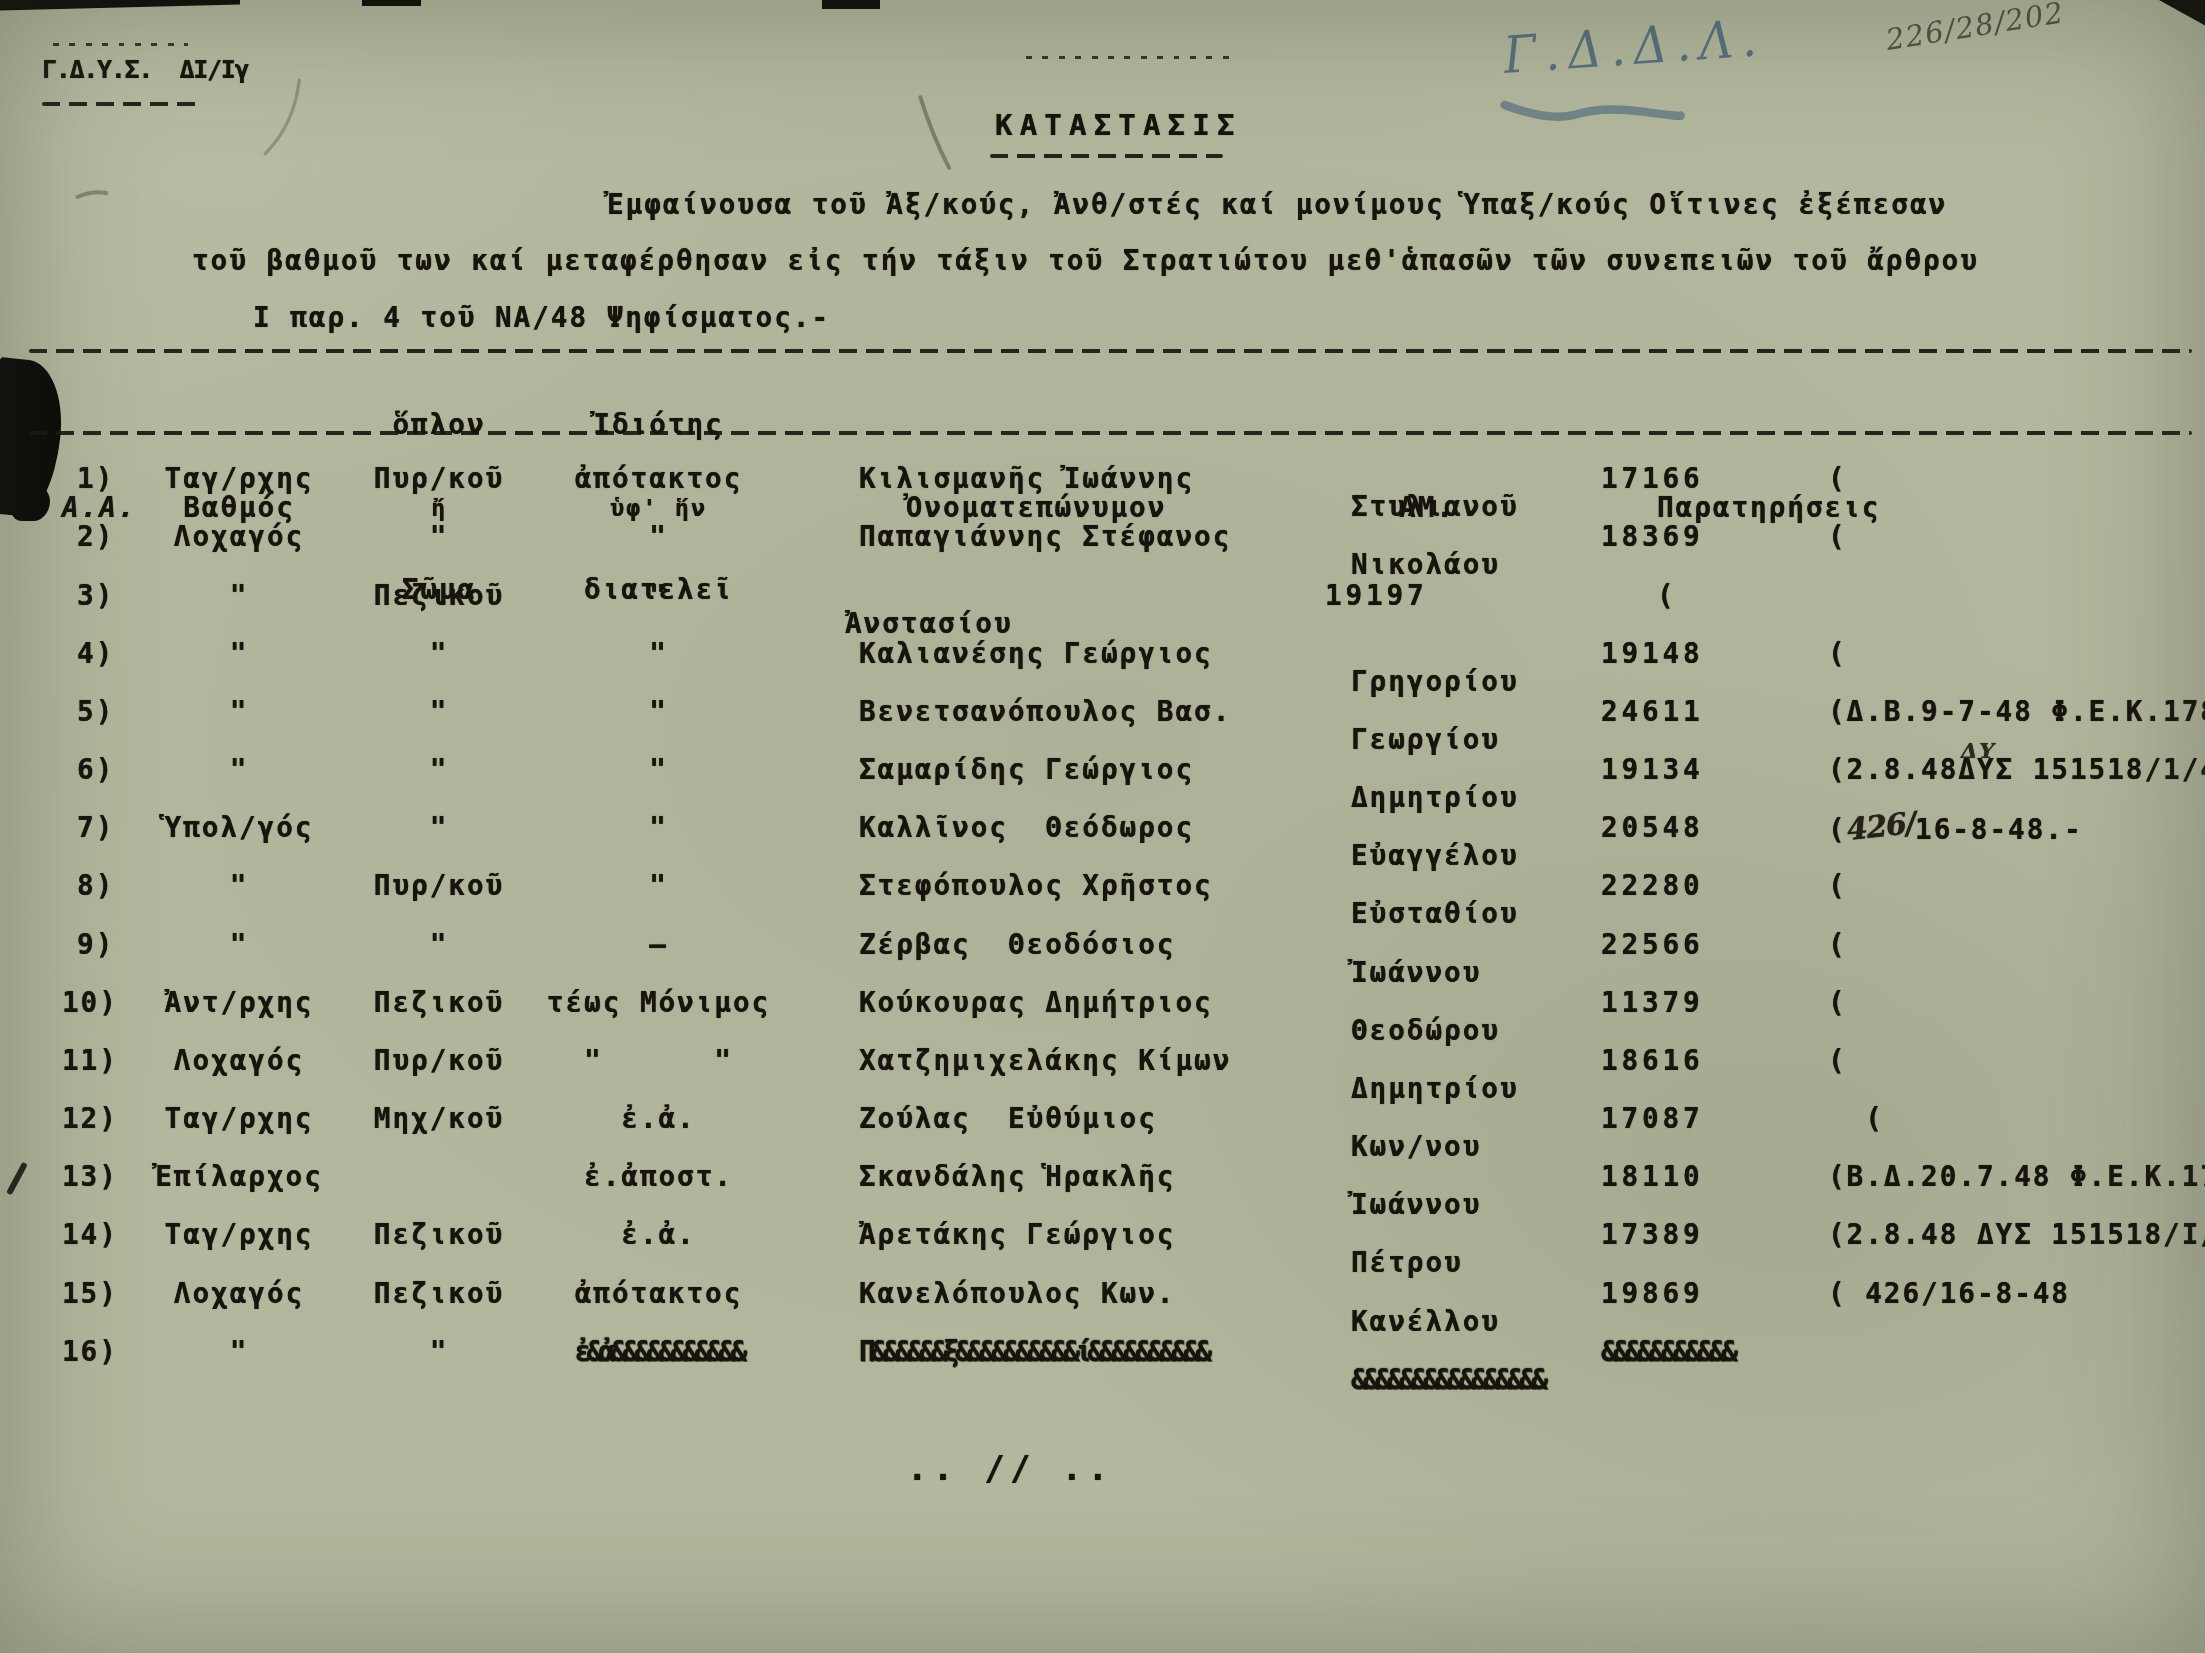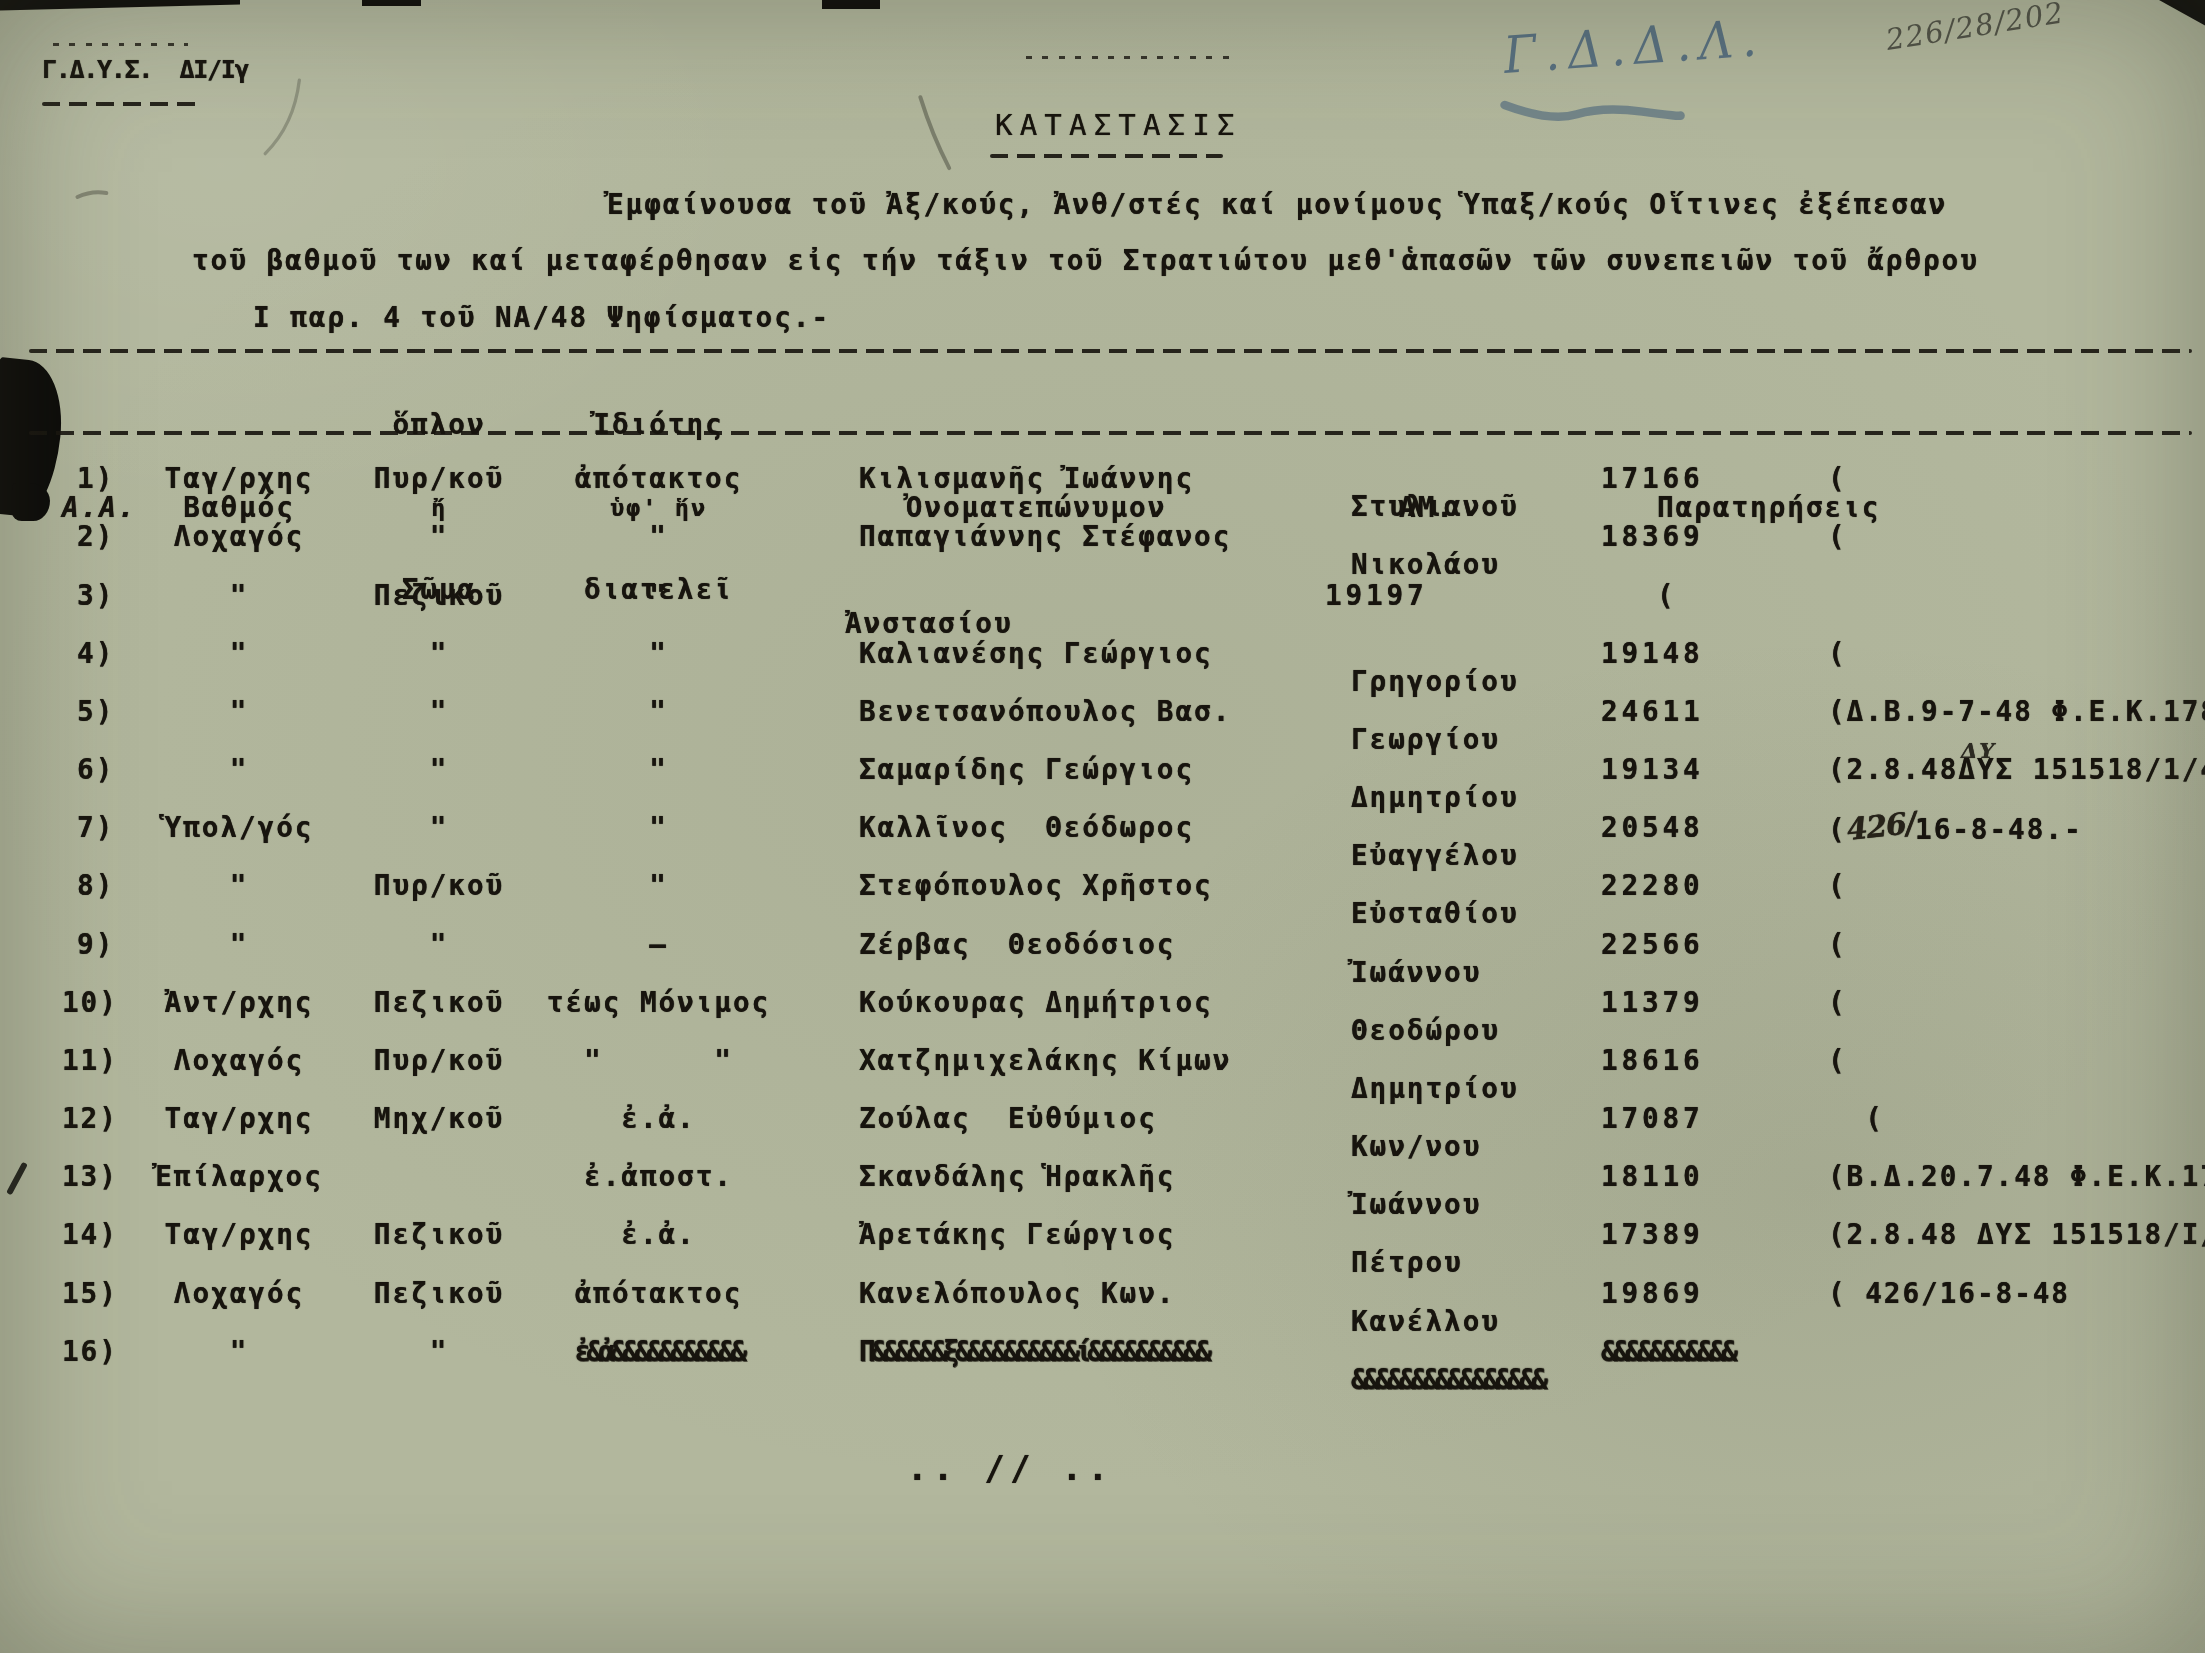--- a/index.html
+++ b/index.html
@@ -18,21 +18,21 @@
   .typed { font-weight:600; letter-spacing:2px; text-shadow:0 0 0.8px rgba(23,20,14,.85), 0.4px 0.4px 0 rgba(23,20,14,.3); white-space:pre; }
   .abs { position:absolute; }
 
   
   .dashrule { position:absolute; height:3.9px; border-radius:2px;
     background:repeating-linear-gradient(90deg, rgba(23,20,14,.9) 0 17.7px, rgba(23,20,14,0) 17.7px 27px); }
   .dotrule { position:absolute; height:3.3px;
     background:repeating-linear-gradient(90deg, rgba(23,20,14,.8) 0 5.9px, rgba(23,20,14,0) 5.9px 16.4px); }
 
   .corner-ref { font-size:25px; letter-spacing:-1.3px; }
-  .doc-title { font-size:29px; letter-spacing:7.2px; font-weight:400; }
+  .doc-title { font-size:29px; letter-spacing:7.2px; font-weight:700; }
   .intro { font-size:27.6px; }
 
   
   .thead, .trow {
     position:absolute; left:0; width:2205px; box-sizing:border-box;
     display:grid; grid-template-columns:72px 210px 190px 249px 506px 276px 171px auto;
     padding-left:62px; font-size:27.6px;
   }
   .thead { top:355px; height:76px; align-items:center; }
   .th { text-align:center; line-height:1.02; }

